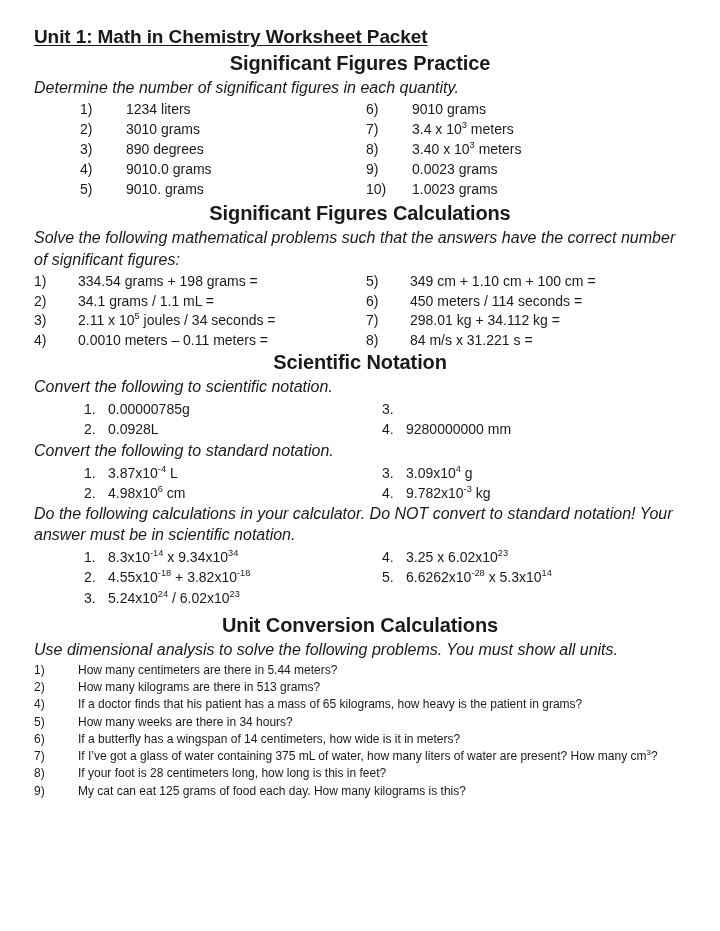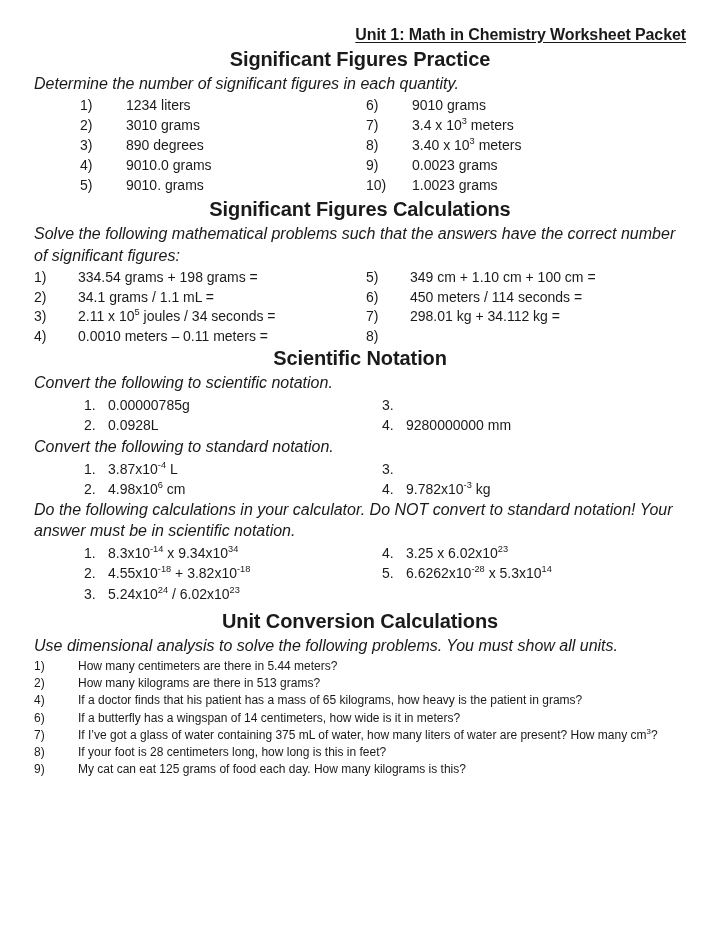--- a/index.html
+++ b/index.html
@@ -16,23 +16,23 @@
     -webkit-font-smoothing: antialiased;
   }
   .page {
     box-sizing: border-box;
     width: 720px;
     height: 931px;
     padding: 26px 34px 10px 34px;
     position: relative;
   }
   .doc-title {
-    text-align: right;
+    text-align: left;
     font-weight: bold;
-    font-size: 16px;
+    font-size: 19px;
     letter-spacing: -0.1px;
     margin: 0 0 4px 0;
   }
   .doc-title span {
     text-decoration: underline;
     text-underline-offset: 2px;
   }
   .section-heading {
     text-align: center;
     font-weight: bold;
@@ -200,20 +200,21 @@
         <div class="q-row">
           <span class="q-num">6)</span>
           <span class="q-text">450 meters / 114 seconds =</span>
         </div>
         <div class="q-row">
           <span class="q-num">7)</span>
           <span class="q-text">298.01 kg + 34.112 kg =</span>
         </div>
         <div class="q-row">
           <span class="q-num">8)</span>
+          <span class="q-text">84 m/s x 31.221 s =</span>
         </div>
       </div>
   </div>
 
   <div class="section-heading">Scientific Notation</div>
 
   <div class="instruction">Convert the following to scientific notation.</div>
   <div class="cols sn-list">
     <div class="col">
         <div class="sn-row">
@@ -244,20 +245,21 @@
           <span class="q-text">3.87x10<sup>-4</sup> L</span>
         </div>
         <div class="sn-row">
           <span class="q-num">2.</span>
           <span class="q-text">4.98x10<sup>6</sup> cm</span>
         </div>
       </div>
     <div class="col">
         <div class="sn-row">
           <span class="q-num">3.</span>
+          <span class="q-text">3.09x10<sup>4</sup> g</span>
         </div>
         <div class="sn-row">
           <span class="q-num">4.</span>
           <span class="q-text">9.782x10<sup>-3</sup> kg</span>
         </div>
       </div>
   </div>
 
   <div class="instruction">Do the following calculations in your calculator.  Do NOT convert to standard notation! Your answer must be in scientific notation.</div>
   <div class="cols sn-list">
@@ -288,19 +290,20 @@
   </div>
 
   <div class="gap-sm"></div>
 
   <div class="section-heading">Unit Conversion Calculations</div>
   <div class="instruction">Use dimensional analysis to solve the following problems.  You must show all units.</div>
   <div>
       <p class="uc-row"><span class="q-num">1)</span><span>How many centimeters are there in 5.44 meters?</span></p>
       <p class="uc-row"><span class="q-num">2)</span><span>How many kilograms are there in 513 grams?</span></p>
       <p class="uc-row"><span class="q-num">4)</span><span>If a doctor finds that his patient has a mass of 65 kilograms, how heavy is the patient in grams?</span></p>
+      <p class="uc-row"><span class="q-num">5)</span><span>How many weeks are there in 34 hours?</span></p>
       <p class="uc-row"><span class="q-num">6)</span><span>If a butterfly has a wingspan of 14 centimeters, how wide is it in meters?</span></p>
       <p class="uc-row"><span class="q-num">7)</span><span>If I’ve got a glass of water containing 375 mL of water, how many liters of water are present? How many cm<sup>3</sup>?</span></p>
       <p class="uc-row"><span class="q-num">8)</span><span>If your foot is 28 centimeters long, how long is this in feet?</span></p>
       <p class="uc-row"><span class="q-num">9)</span><span>My cat can eat 125 grams of food each day.  How many kilograms is this?</span></p>
     </div>
 
 </div>
 
 </body></html>

